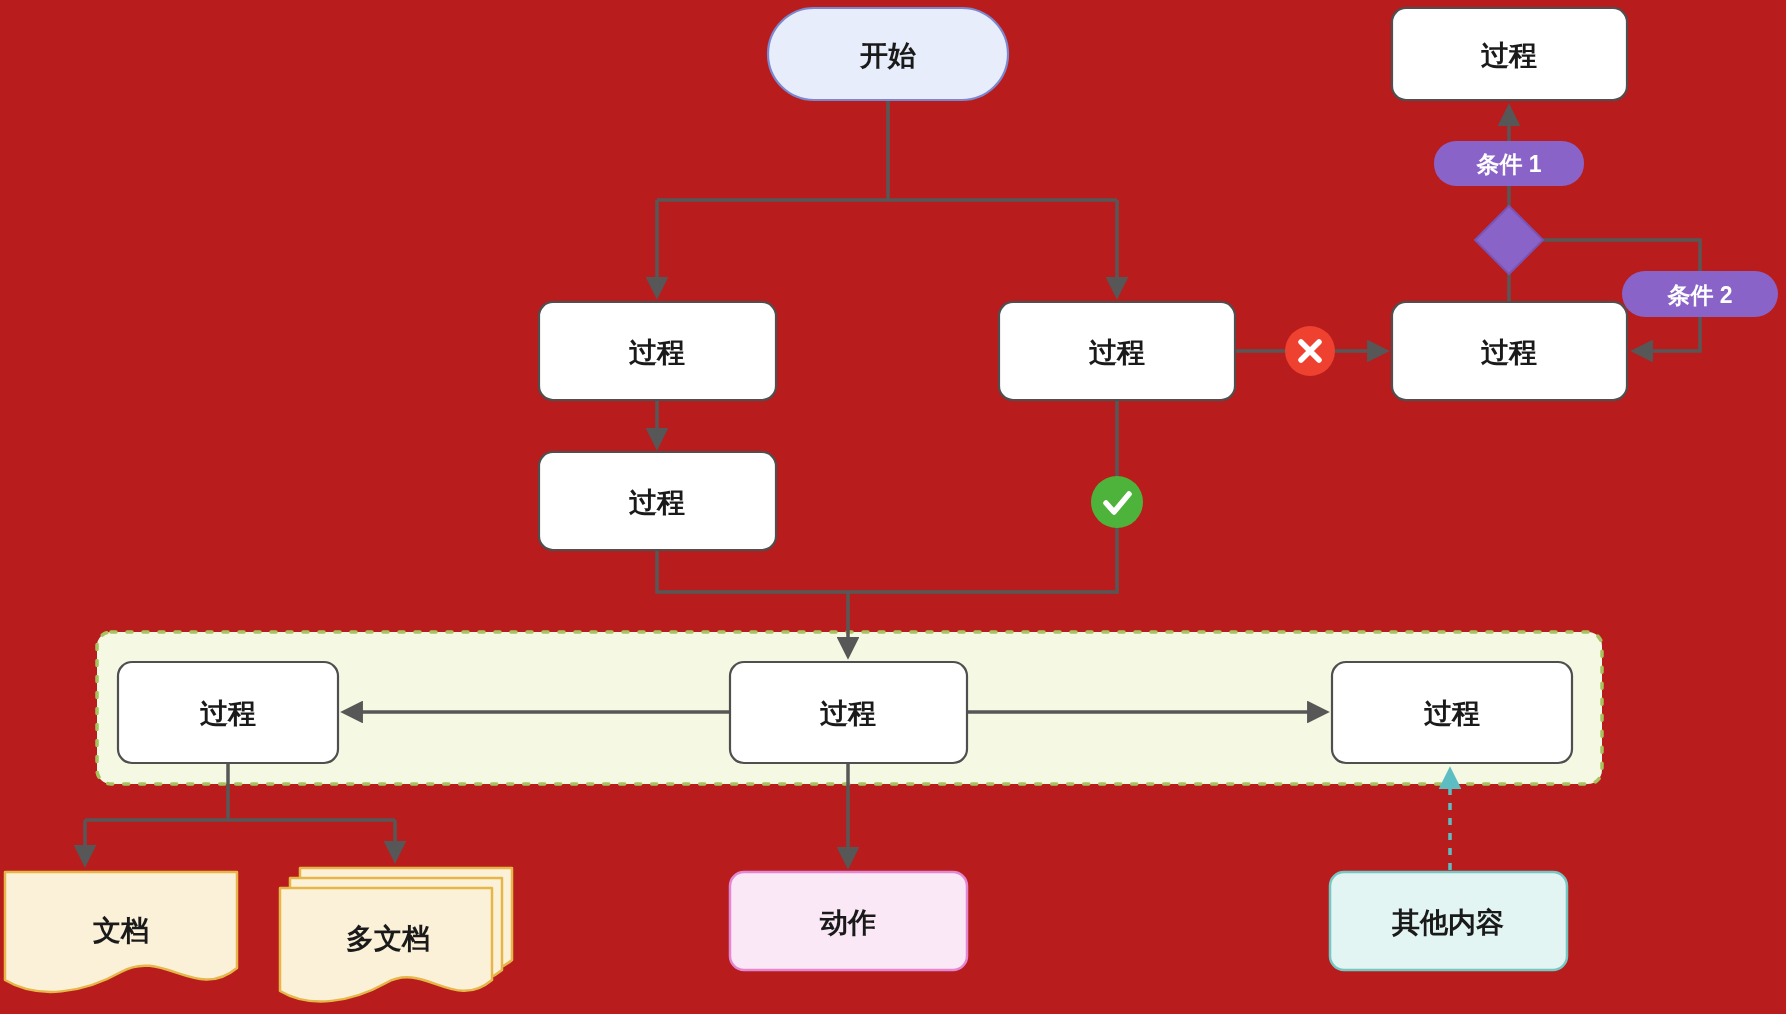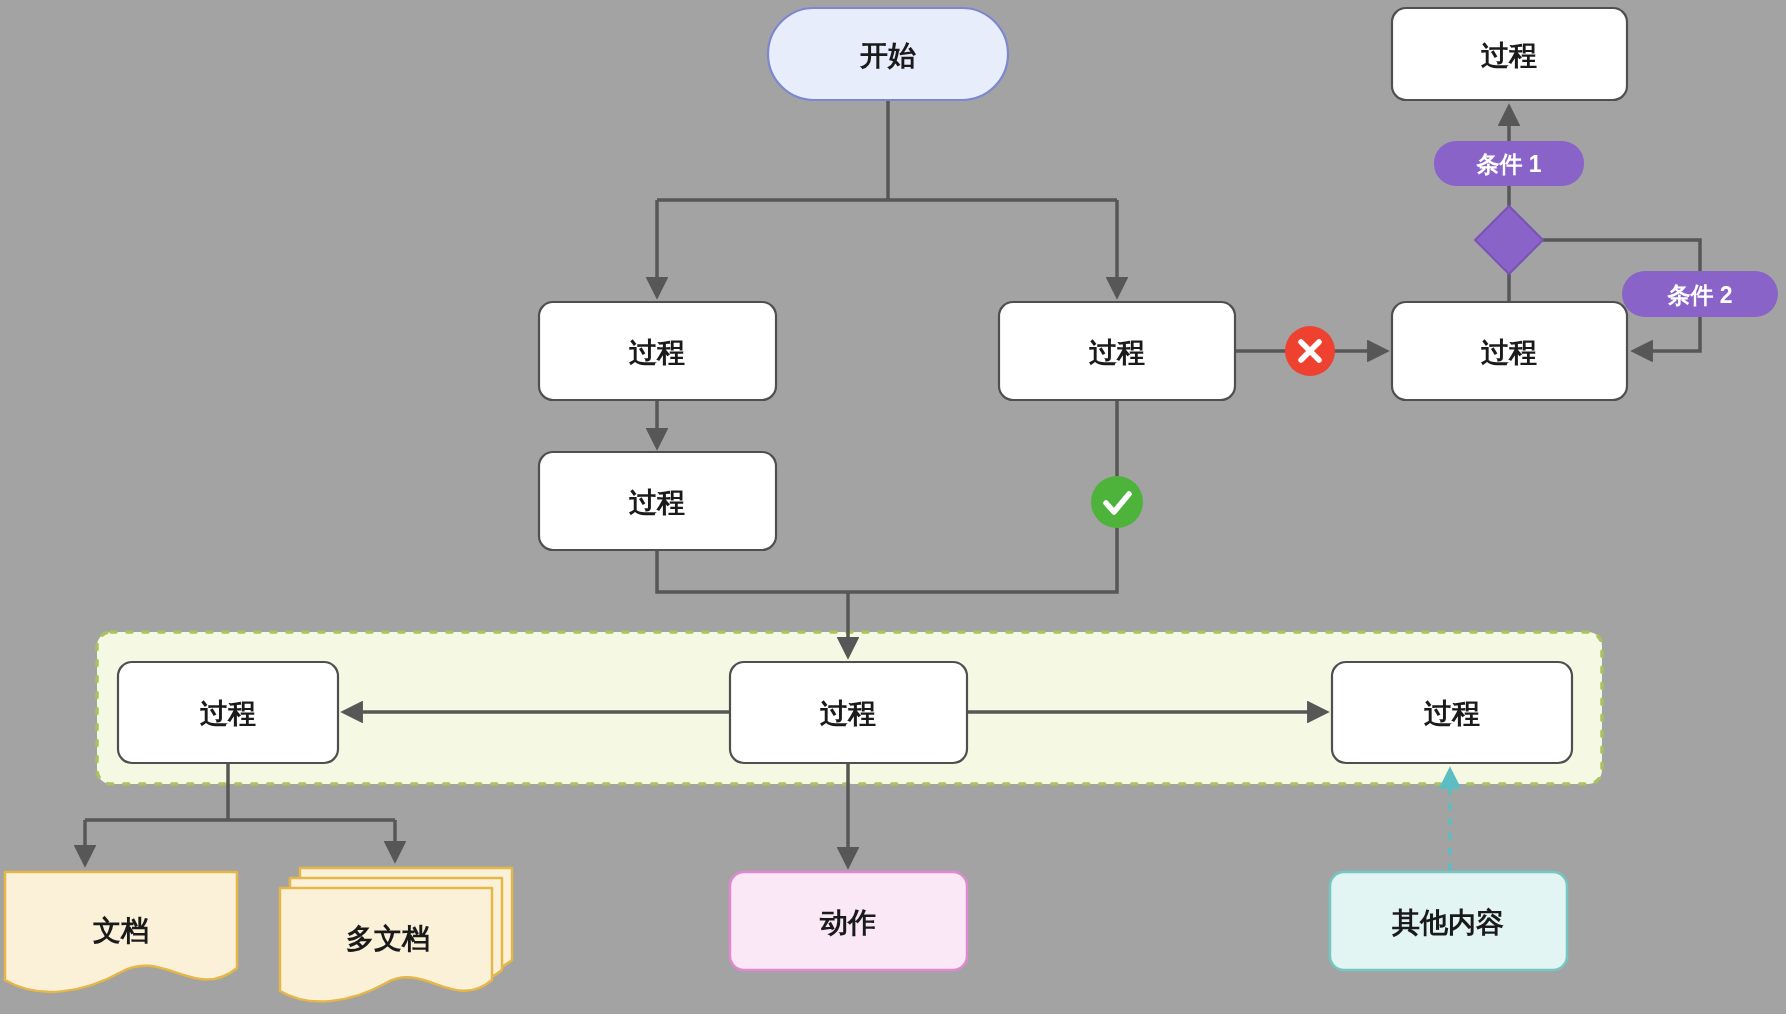--- a/index.html
+++ b/index.html
@@ -1,16 +1,16 @@
 <!DOCTYPE html>
 <html><head>
 <meta charset="utf-8">
 <style>
   html, body { margin: 0; padding: 0; background: #ffffff; }
-  .canvas { width: 1786px; height: 1014px; position: relative; background: #a3a3a3; }
+  .canvas { width: 1786px; height: 1014px; position: relative; background: #b91c1c; }
   svg { display: block; font-family: "Liberation Sans", sans-serif; }
 
   .edge       { stroke: #575757; stroke-width: 3.5; fill: none; }
   .edge-teal  { stroke: #5cbec2; stroke-width: 3.5; fill: none; stroke-dasharray: 7 8; }
 
   .node-box    { fill: #ffffff; stroke: #4f4f4f; stroke-width: 2.2; }
   .start-shape { stroke: #7b88d0; stroke-width: 2.2; }
   .action-shape{ stroke: #e287d2; stroke-width: 2.5; }
   .other-shape { stroke: #74c7c3; stroke-width: 2.5; }
   .doc-shape   { stroke: #e5b648; stroke-width: 2.5; stroke-linejoin: round; }

